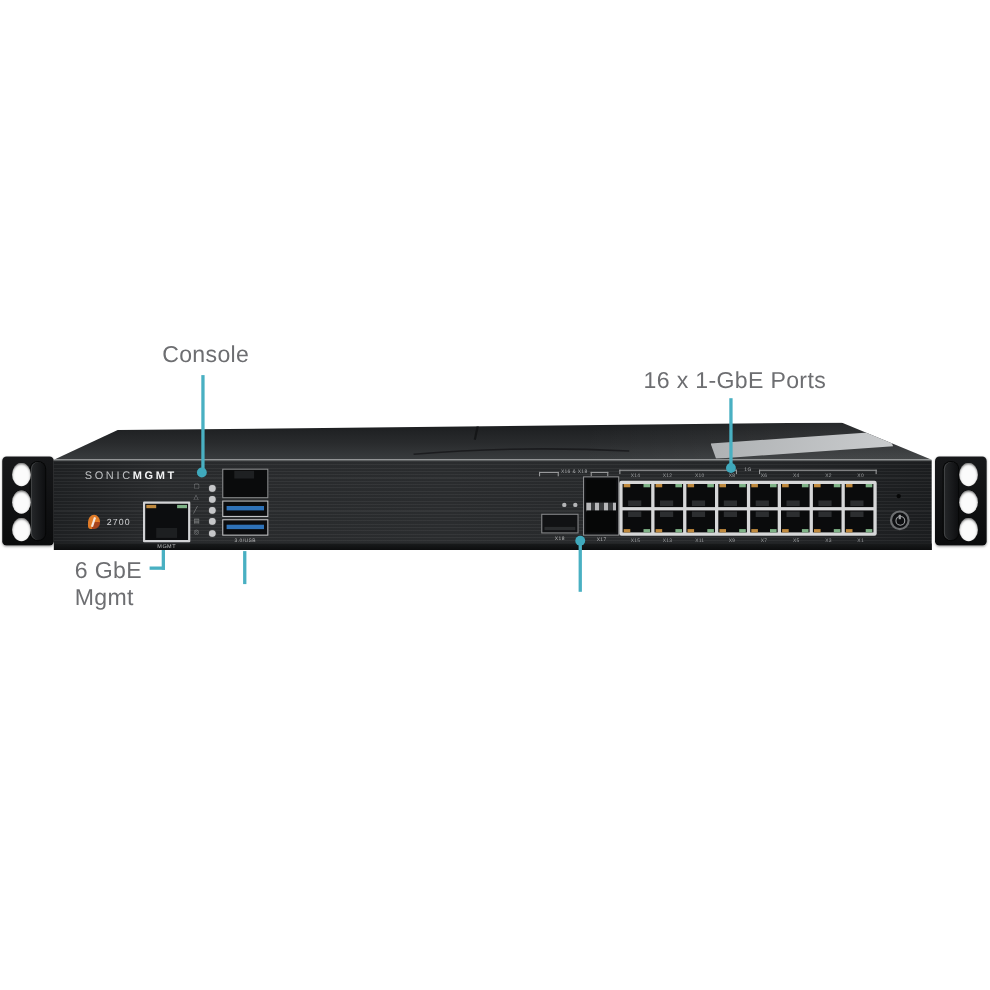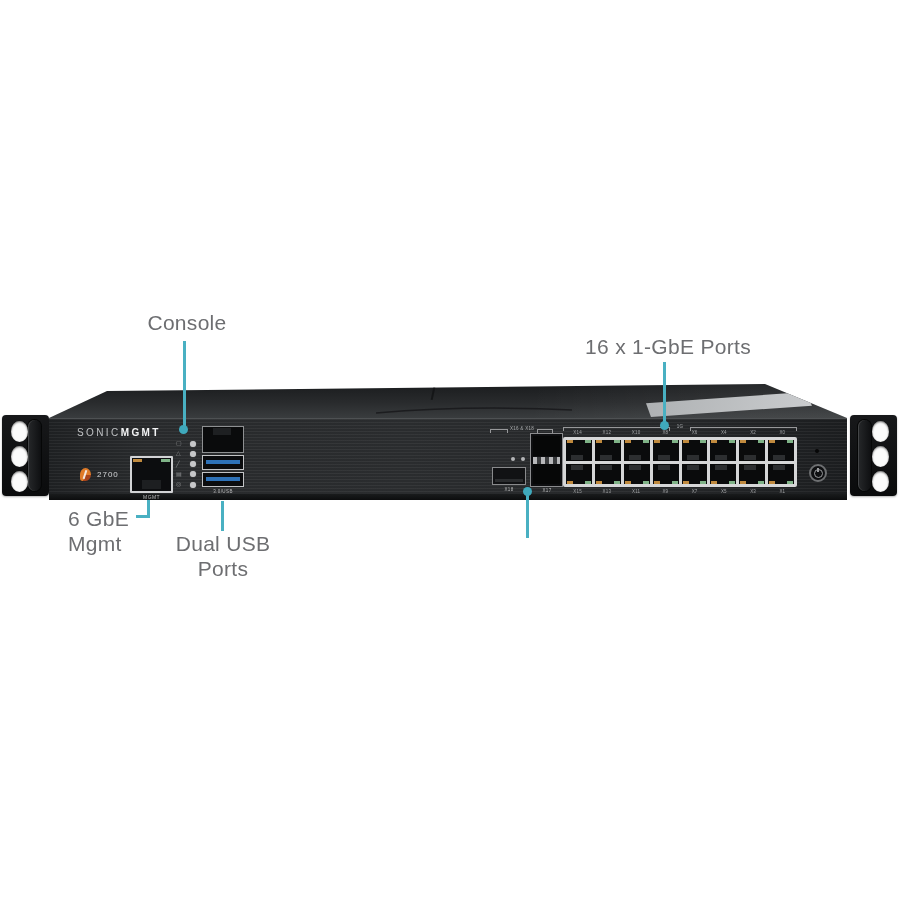--- a/index.html
+++ b/index.html
@@ -100,24 +100,20 @@
 <body>
 
 <div class="canvas">
 
   <div class="callout center" style="left:120px;top:310px;width:134px;">Console</div>
   <div class="callout center" style="left:580px;top:334px;width:176px;">16 x 1-GbE Ports</div>
   <div class="callout" style="left:68px;top:506px;width:90px;">
     <span style="display:block;">6 GbE</span>
     <span style="display:block;">Mgmt</span>
   </div>
-  <div class="callout center" style="left:160px;top:531px;width:126px;">
-    <span style="display:block;">Dual USB</span>
-    <span style="display:block;">Ports</span>
-  </div>
 
   <div class="lead" style="left:183px;top:341px;width:3px;height:86px;"></div>
   <div class="lead-dot" style="left:179px;top:425px;"></div>
   <div class="lead" style="left:663px;top:362px;width:3px;height:60px;"></div>
   <div class="lead-dot" style="left:660px;top:421px;"></div>
   <div class="lead" style="left:147px;top:500px;width:3px;height:18px;"></div>
   <div class="lead" style="left:136px;top:515px;width:14px;height:3px;"></div>
   <div class="lead" style="left:221px;top:501px;width:3px;height:30px;"></div>
   <div class="lead-dot" style="left:523px;top:487px;"></div>
   <div class="lead" style="left:526px;top:494px;width:3px;height:44px;"></div>

